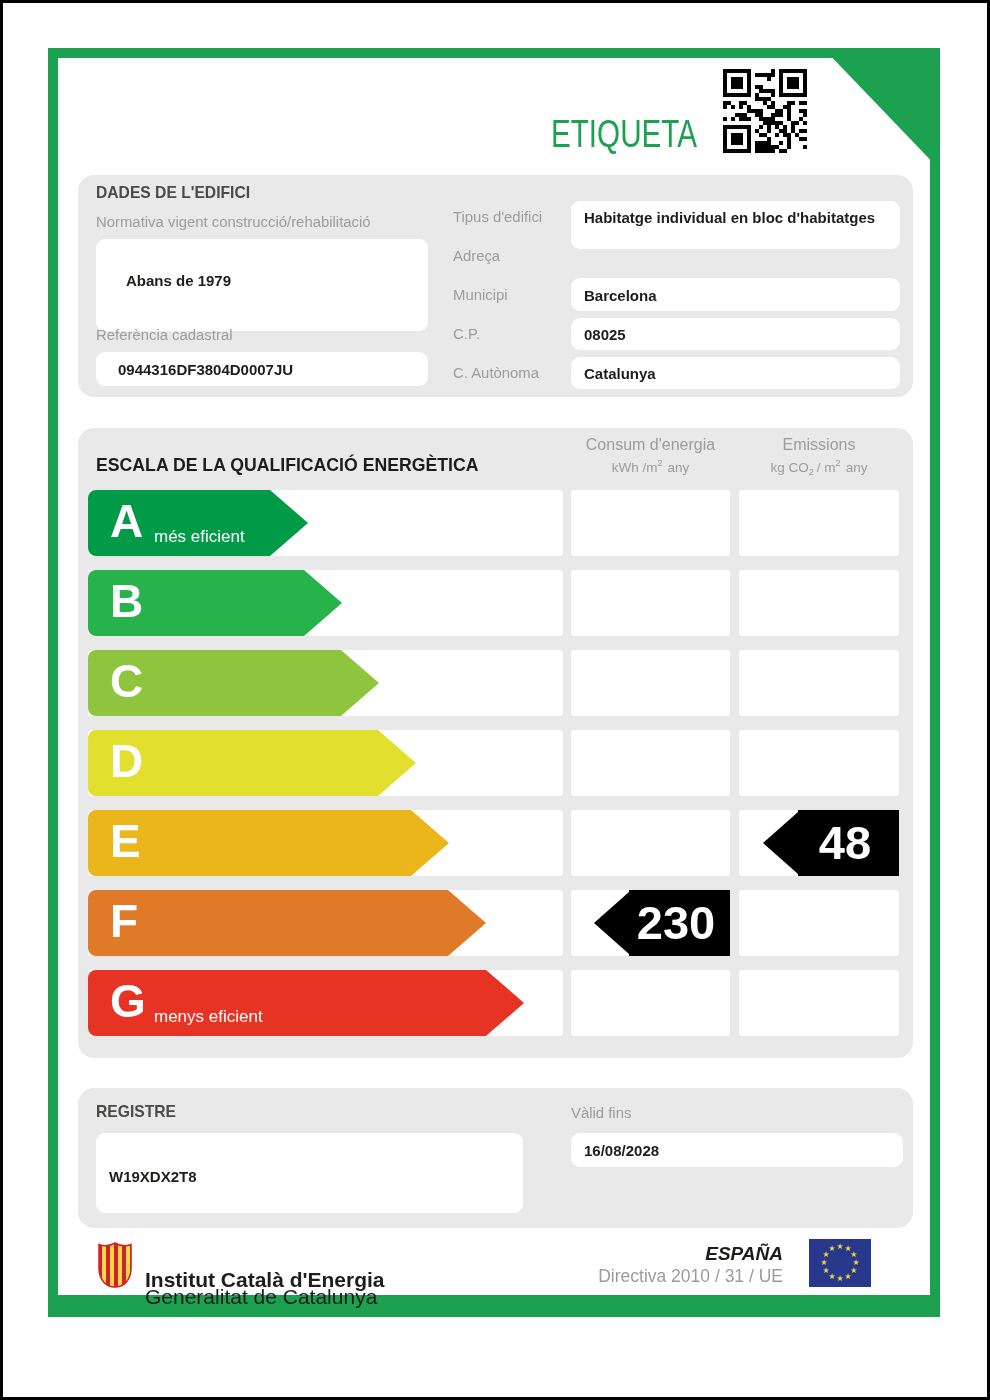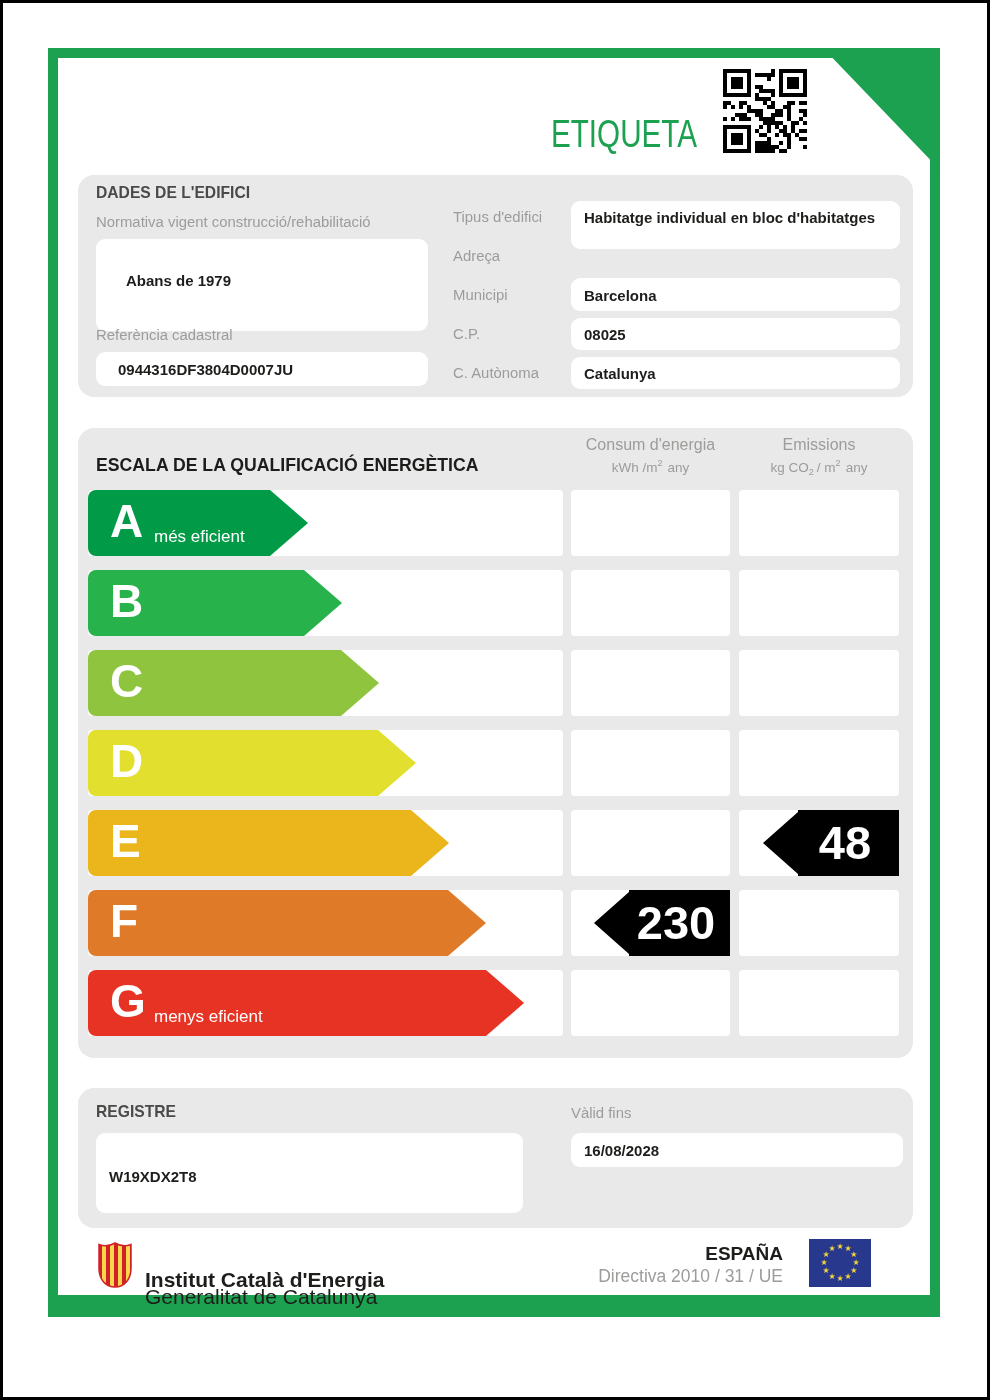--- a/index.html
+++ b/index.html
@@ -93,21 +93,21 @@
     clip-path:polygon(0 50%,35px 2px,35px 0,100% 0,100% 100%,35px 100%,35px calc(100% - 2px));
     text-align:center;
   }
   .pointer-value{
     position:absolute;left:32px;right:4px;top:50%;transform:translateY(-52%);
     color:#fff;font-weight:bold;font-size:47px;line-height:47px;
   }
   
   .footer-org-line1{position:absolute;left:142px;top:1242px;font-size:21px;color:#1d1d1b;white-space:nowrap;margin-top:40px;}
   .footer-org-line2{position:absolute;left:142px;top:1265px;font-size:21px;font-weight:bold;color:#1d1d1b;white-space:nowrap;}
-  .footer-country{position:absolute;left:540px;top:1240px;width:240px;text-align:right;font-weight:bold;font-size:19px;color:#1d1d1b;}
+  .footer-country{position:absolute;left:540px;top:1240px;width:240px;text-align:right;font-weight:bold;font-size:19px;color:#1d1d1b;font-style:italic;}
   .footer-directive{position:absolute;left:480px;top:1263px;width:300px;text-align:right;font-size:17.5px;color:#9c9c9b;white-space:nowrap;}
   .eu-flag{position:absolute;left:806px;top:1236px;width:62px;height:48px;background:#28388c;}
   .eu-star{position:absolute;font-size:8px;line-height:8px;color:#f2d63e;transform:translate(-50%,-50%);}
   .gencat-logo{position:absolute;left:95px;top:1239px;}
 </style>
 </head>
 <body>
 
 <div class="canvas">
 

